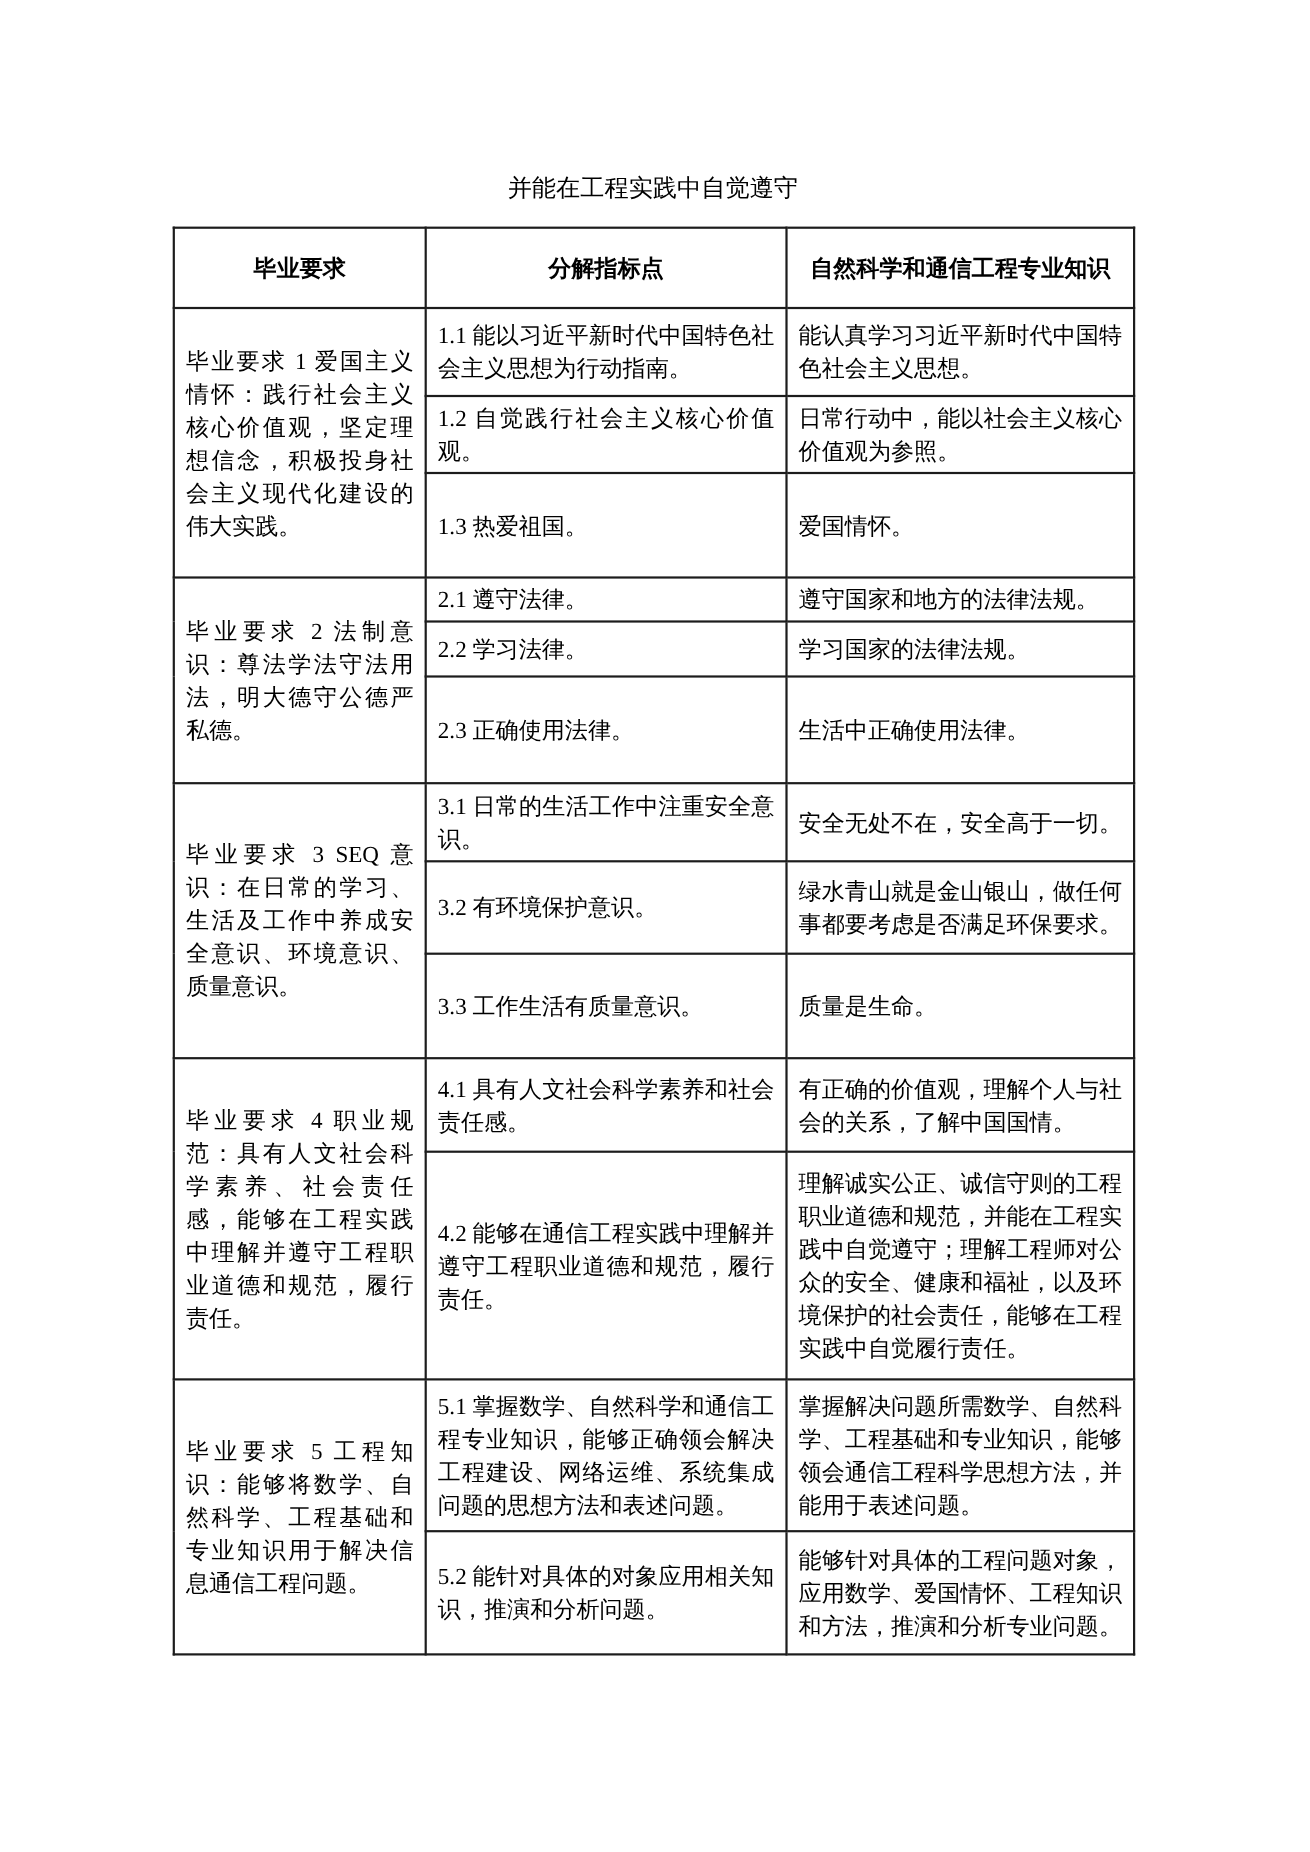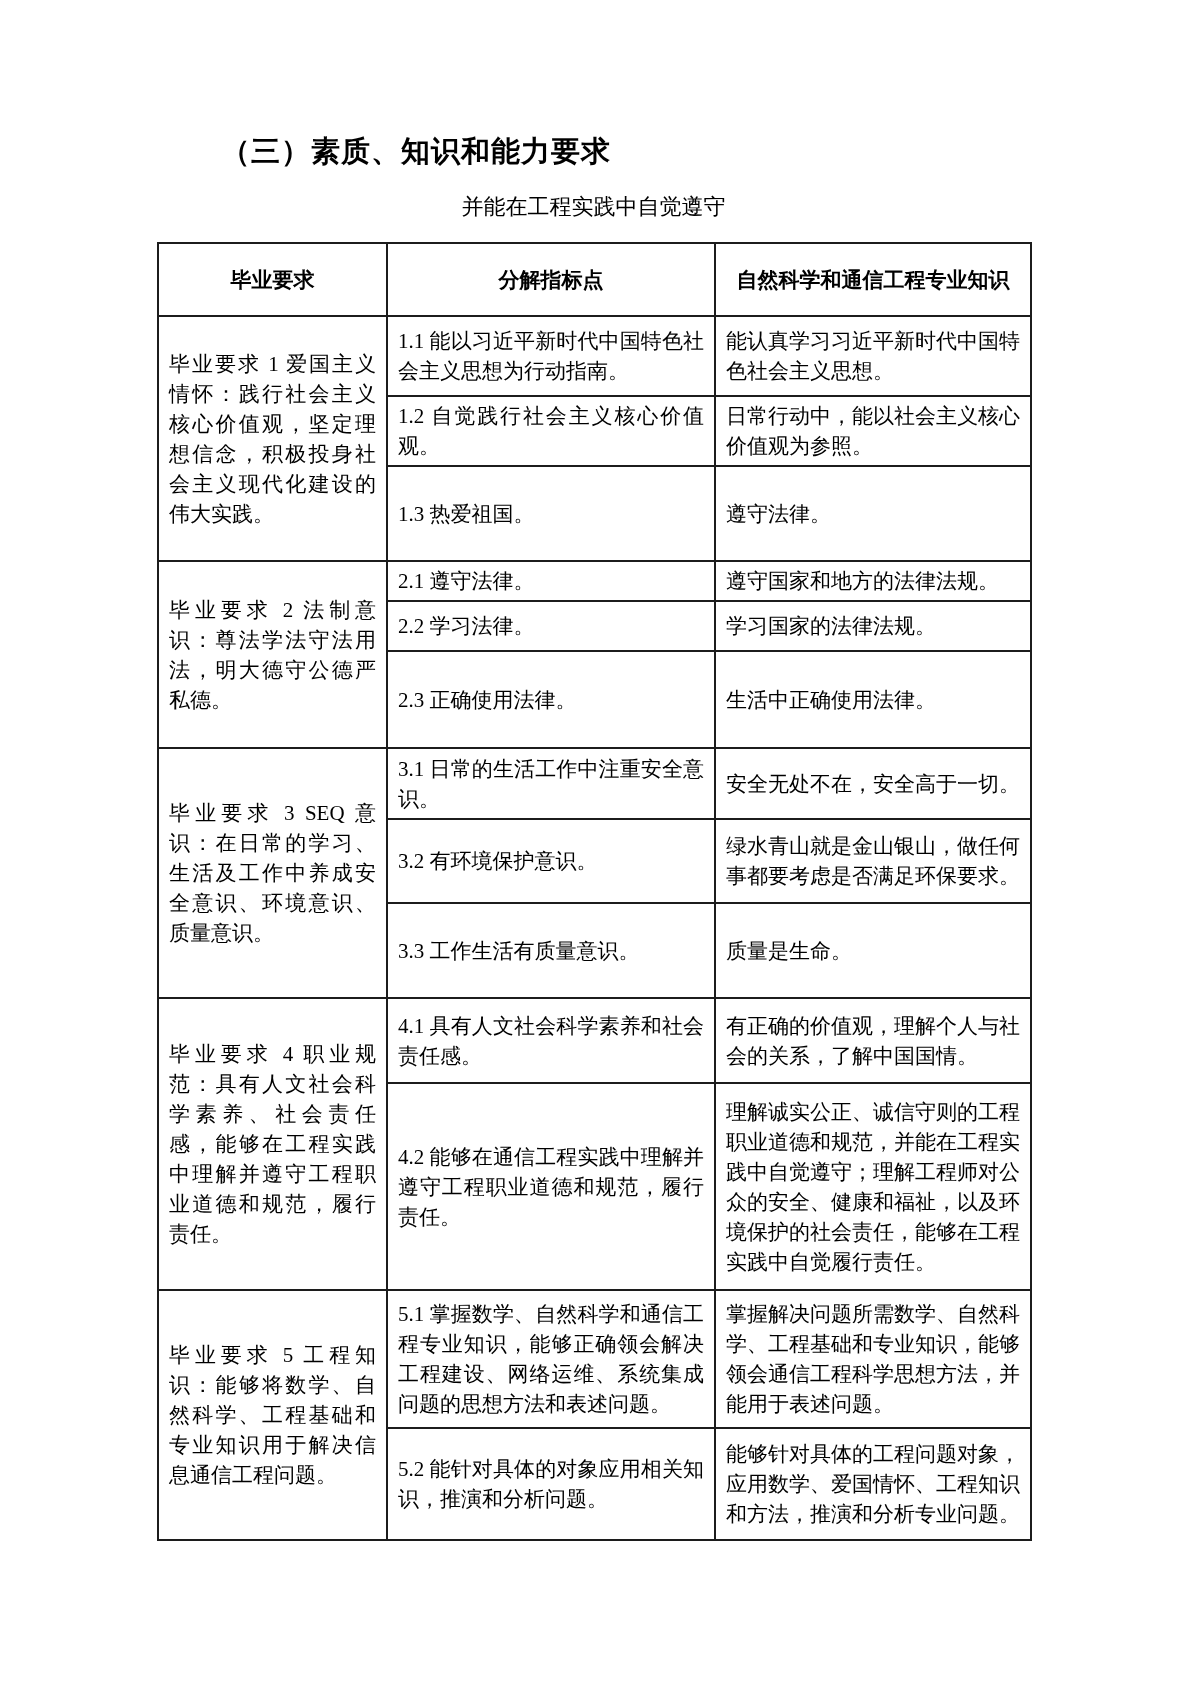--- a/index.html
+++ b/index.html
@@ -58,21 +58,20 @@
     right: 0;
     text-align: center;
     font-size: 19px;
   }
 </style>
 </head>
 <body>
 
 <div class="page">
 
-  <h1 class="section-title">（三）素质、知识和能力要求</h1>
 
   <div class="table-caption">并能在工程实践中自觉遵守</div>
 
   <table class="req-table">
     <colgroup>
       <col style="width:229px">
       <col style="width:328px">
       <col style="width:316px">
     </colgroup>
     <thead>
@@ -88,21 +87,21 @@
         <td rowspan="3">毕业要求 1 爱国主义情怀：践行社会主义核心价值观，坚定理想信念，积极投身社会主义现代化建设的伟大实践。</td>
         <td>1.1 能以习近平新时代中国特色社会主义思想为行动指南。</td>
         <td>能认真学习习近平新时代中国特色社会主义思想。</td>
       </tr>
       <tr style="height:58px">
         <td>1.2 自觉践行社会主义核心价值观。</td>
         <td>日常行动中，能以社会主义核心价值观为参照。</td>
       </tr>
       <tr style="height:95px">
         <td>1.3 热爱祖国。</td>
-        <td>遵守法律。</td>
+        <td>爱国情怀。</td>
       </tr>
 
       <tr style="height:37px">
         <td rowspan="3">毕业要求 2 法制意识：尊法学法守法用法，明大德守公德严私德。</td>
         <td>2.1 遵守法律。</td>
         <td>遵守国家和地方的法律法规。</td>
       </tr>
       <tr style="height:50px">
         <td>2.2 学习法律。</td>
         <td>学习国家的法律法规。</td>

